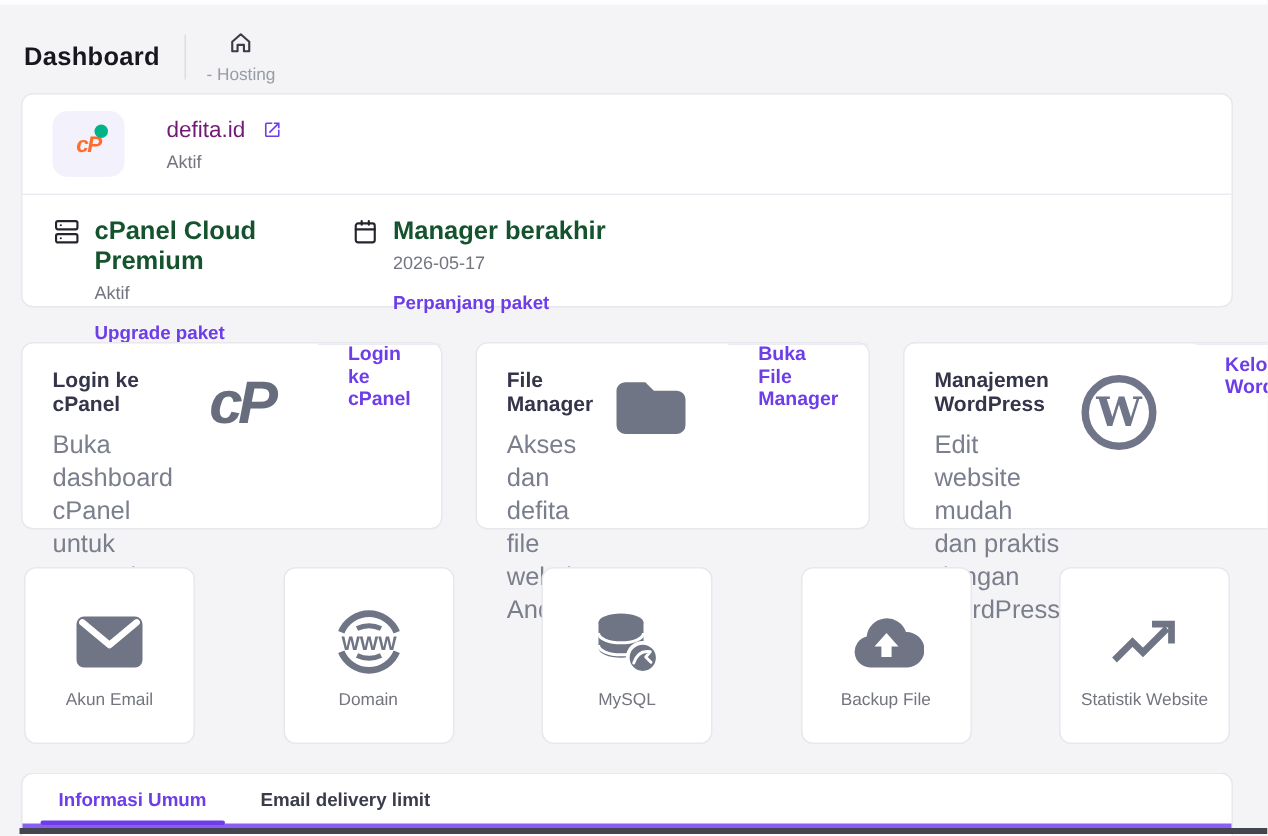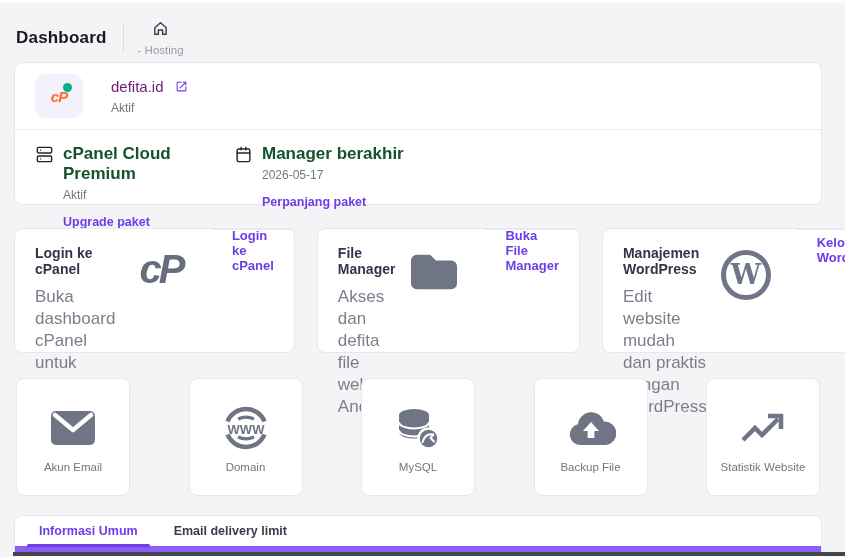--- a/index.html
+++ b/index.html
@@ -49,21 +49,21 @@
   .feature-link { font-size:13px; font-weight:bold; color:#6d3de8; cursor:pointer; }
 
   
   .tools { position:absolute; top:378px; left:16px; width:804px; display:flex; justify-content:space-between; }
   .tool-card { width:114px; height:118px; display:flex; flex-direction:column; align-items:center; cursor:pointer; }
   .tool-icon { height:46px; margin-top:26px; display:flex; align-items:center; justify-content:center; }
   .tool-label { font-size:11.5px; color:#73757f; margin-top:10px; white-space:nowrap;text-align:right; }
 
   
   .tabs-card { position:absolute; top:515px; left:14px; width:808px; height:45px; border-radius:8px 8px 0 0; border-bottom:none; }
-  .tab-row { display:flex; padding-left:12px; border-bottom:6px solid #8b5cf6; height:36px;text-align:center; }
+  .tab-row { display:flex; padding-left:12px; border-bottom:3px solid #8b5cf6; height:36px;text-align:center; }
   .tab { position:relative; display:flex; align-items:center; padding:0 12px; font-size:12.5px; font-weight:bold; color:#3a3c49; cursor:pointer; }
   .tab.active { color:#6d3de8; }
   .tab.active::after { content:""; position:absolute; left:0; right:0; bottom:-1px; height:3px; background:#6d3de8; border-radius:2px; }
   .tab + .tab { margin-left:12px; }
 
   .bottom-bar { position:absolute; top:552px; left:13px; width:832px; height:4px; background:#43464d; }
 
   svg { display:block; }
 </style>
 </head>

